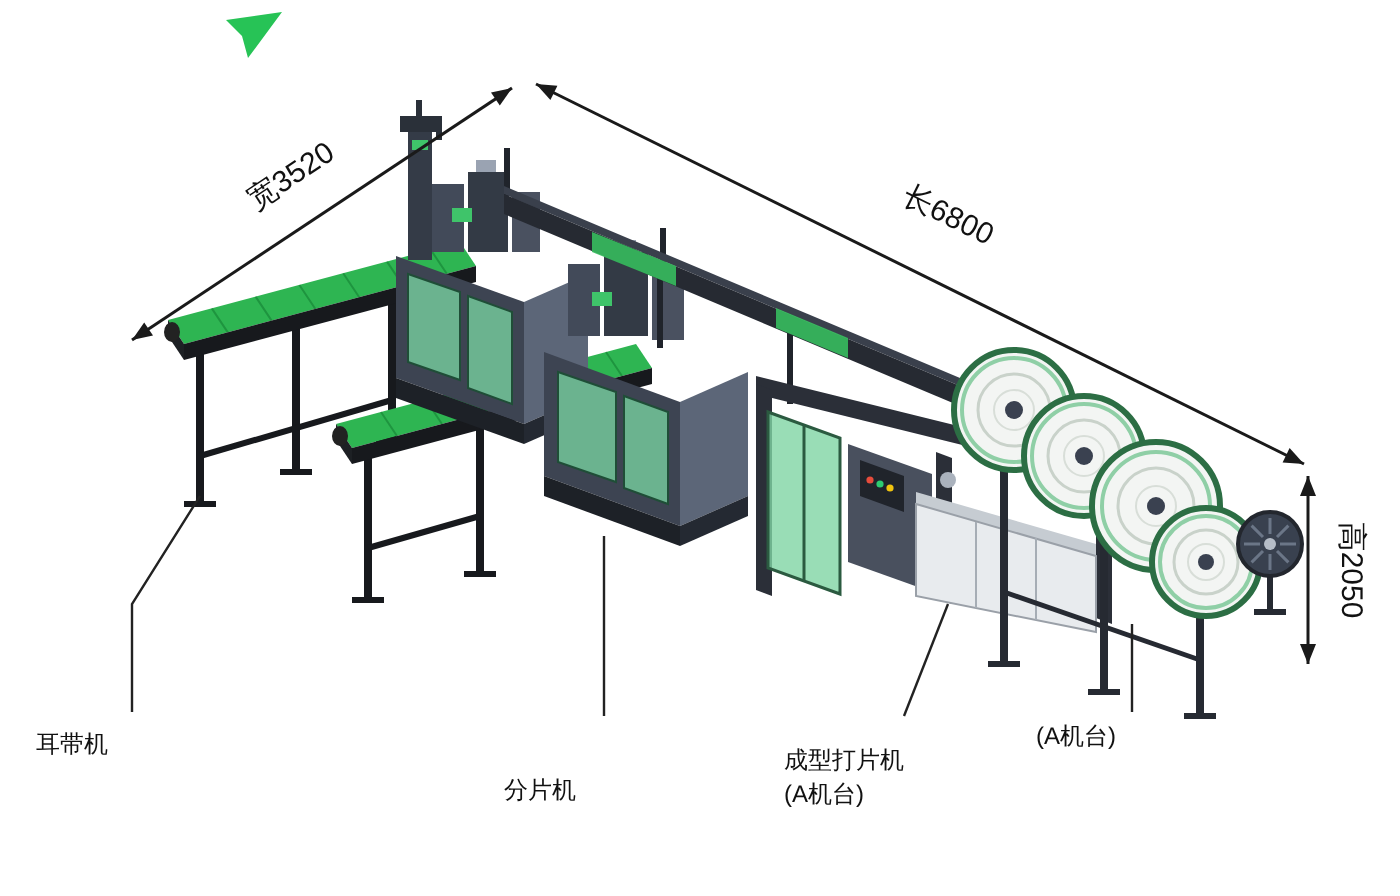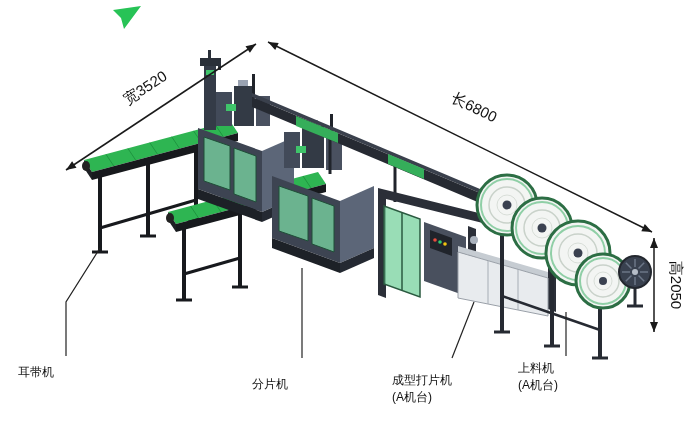--- a/index.html
+++ b/index.html
@@ -202,27 +202,26 @@
     <polyline points="302,358 302,268" fill="none" stroke="#222" stroke-width="1.2"></polyline>
     <polyline points="452,358 474,302" fill="none" stroke="#222" stroke-width="1.2"></polyline>
     <polyline points="566,356 566,312" fill="none" stroke="#222" stroke-width="1.2"></polyline>
   </g>
 </svg>
 
   <div class="mlabel" style="left:18px;top:364px;width:100px;">
     <div>耳带机</div>
   </div>
 
-  <div class="mlabel" style="left:252px;top:376px;width:100px;">
+  <div class="mlabel" style="left:252px;top:387px;width:100px;">
     <div>分片机</div>
   </div>
 
   <div class="mlabel" style="left:392px;top:372px;width:126px;">
     <div>成型打片机</div>
     <div>(A机台)</div>
   </div>
 
   <div class="mlabel" style="left:518px;top:360px;width:100px;">
-    <div>上料机</div>
     <div>(A机台)</div>
   </div>
 
 </div>
 
 </body></html>

